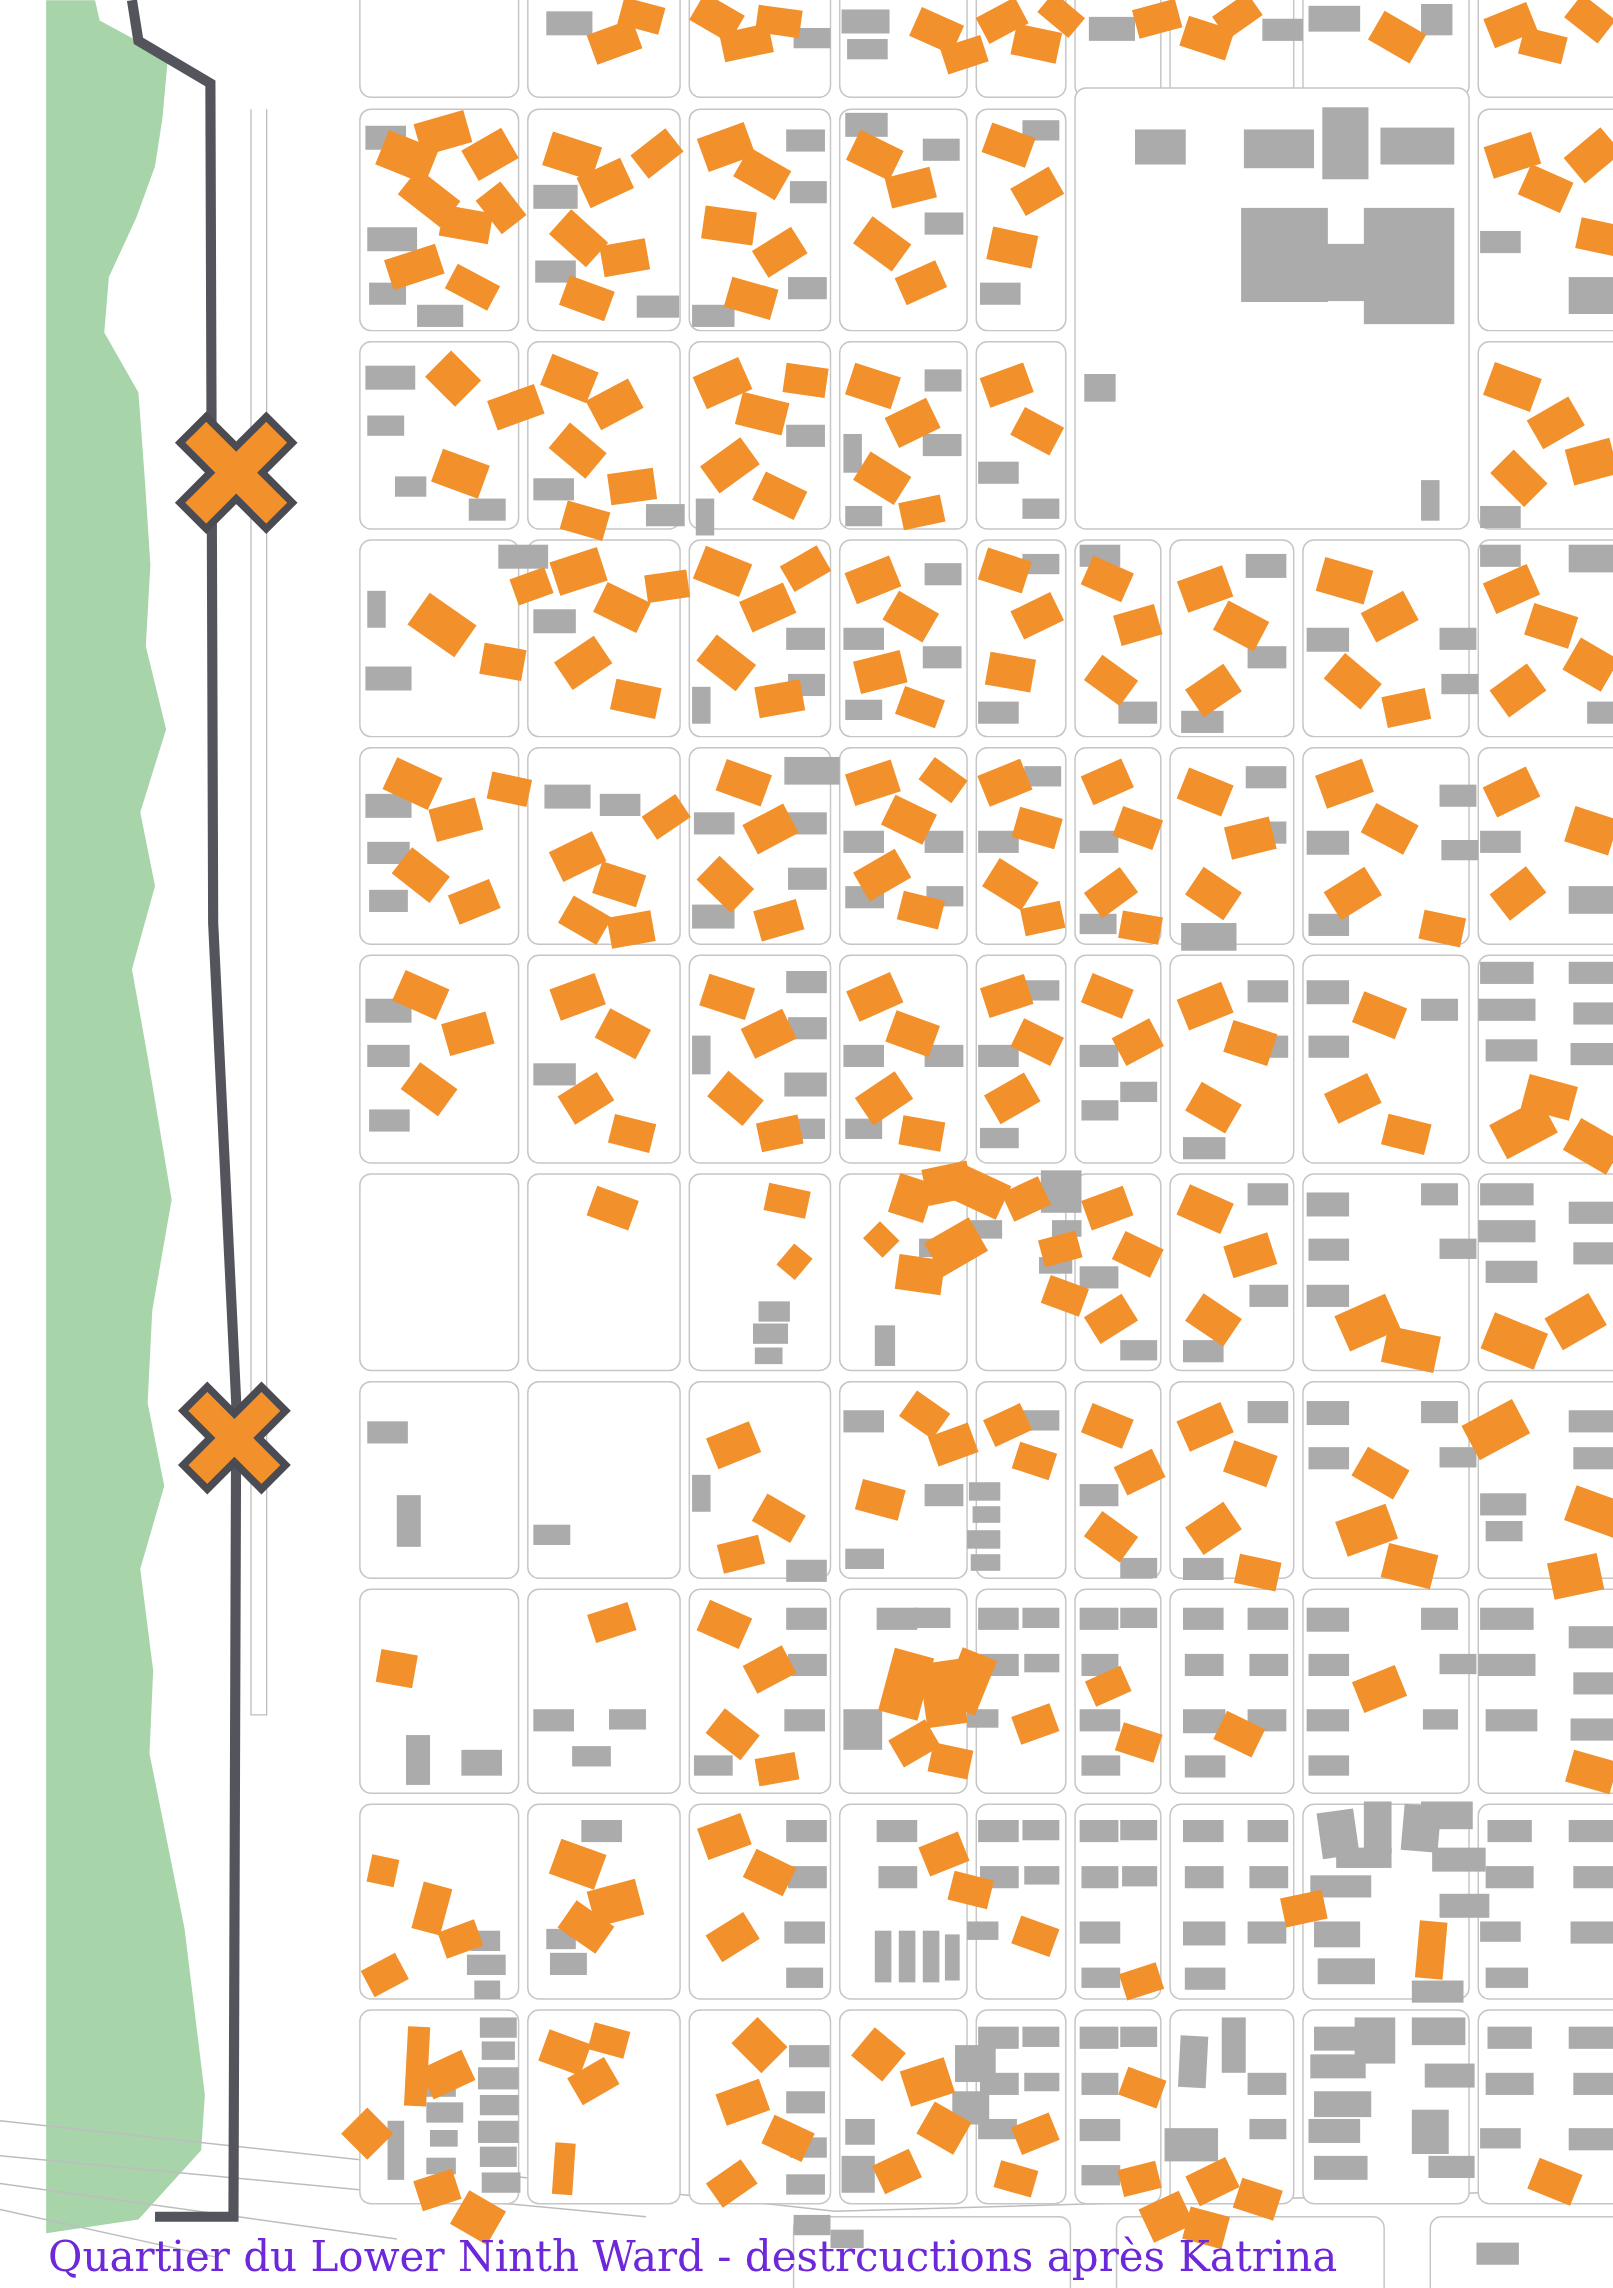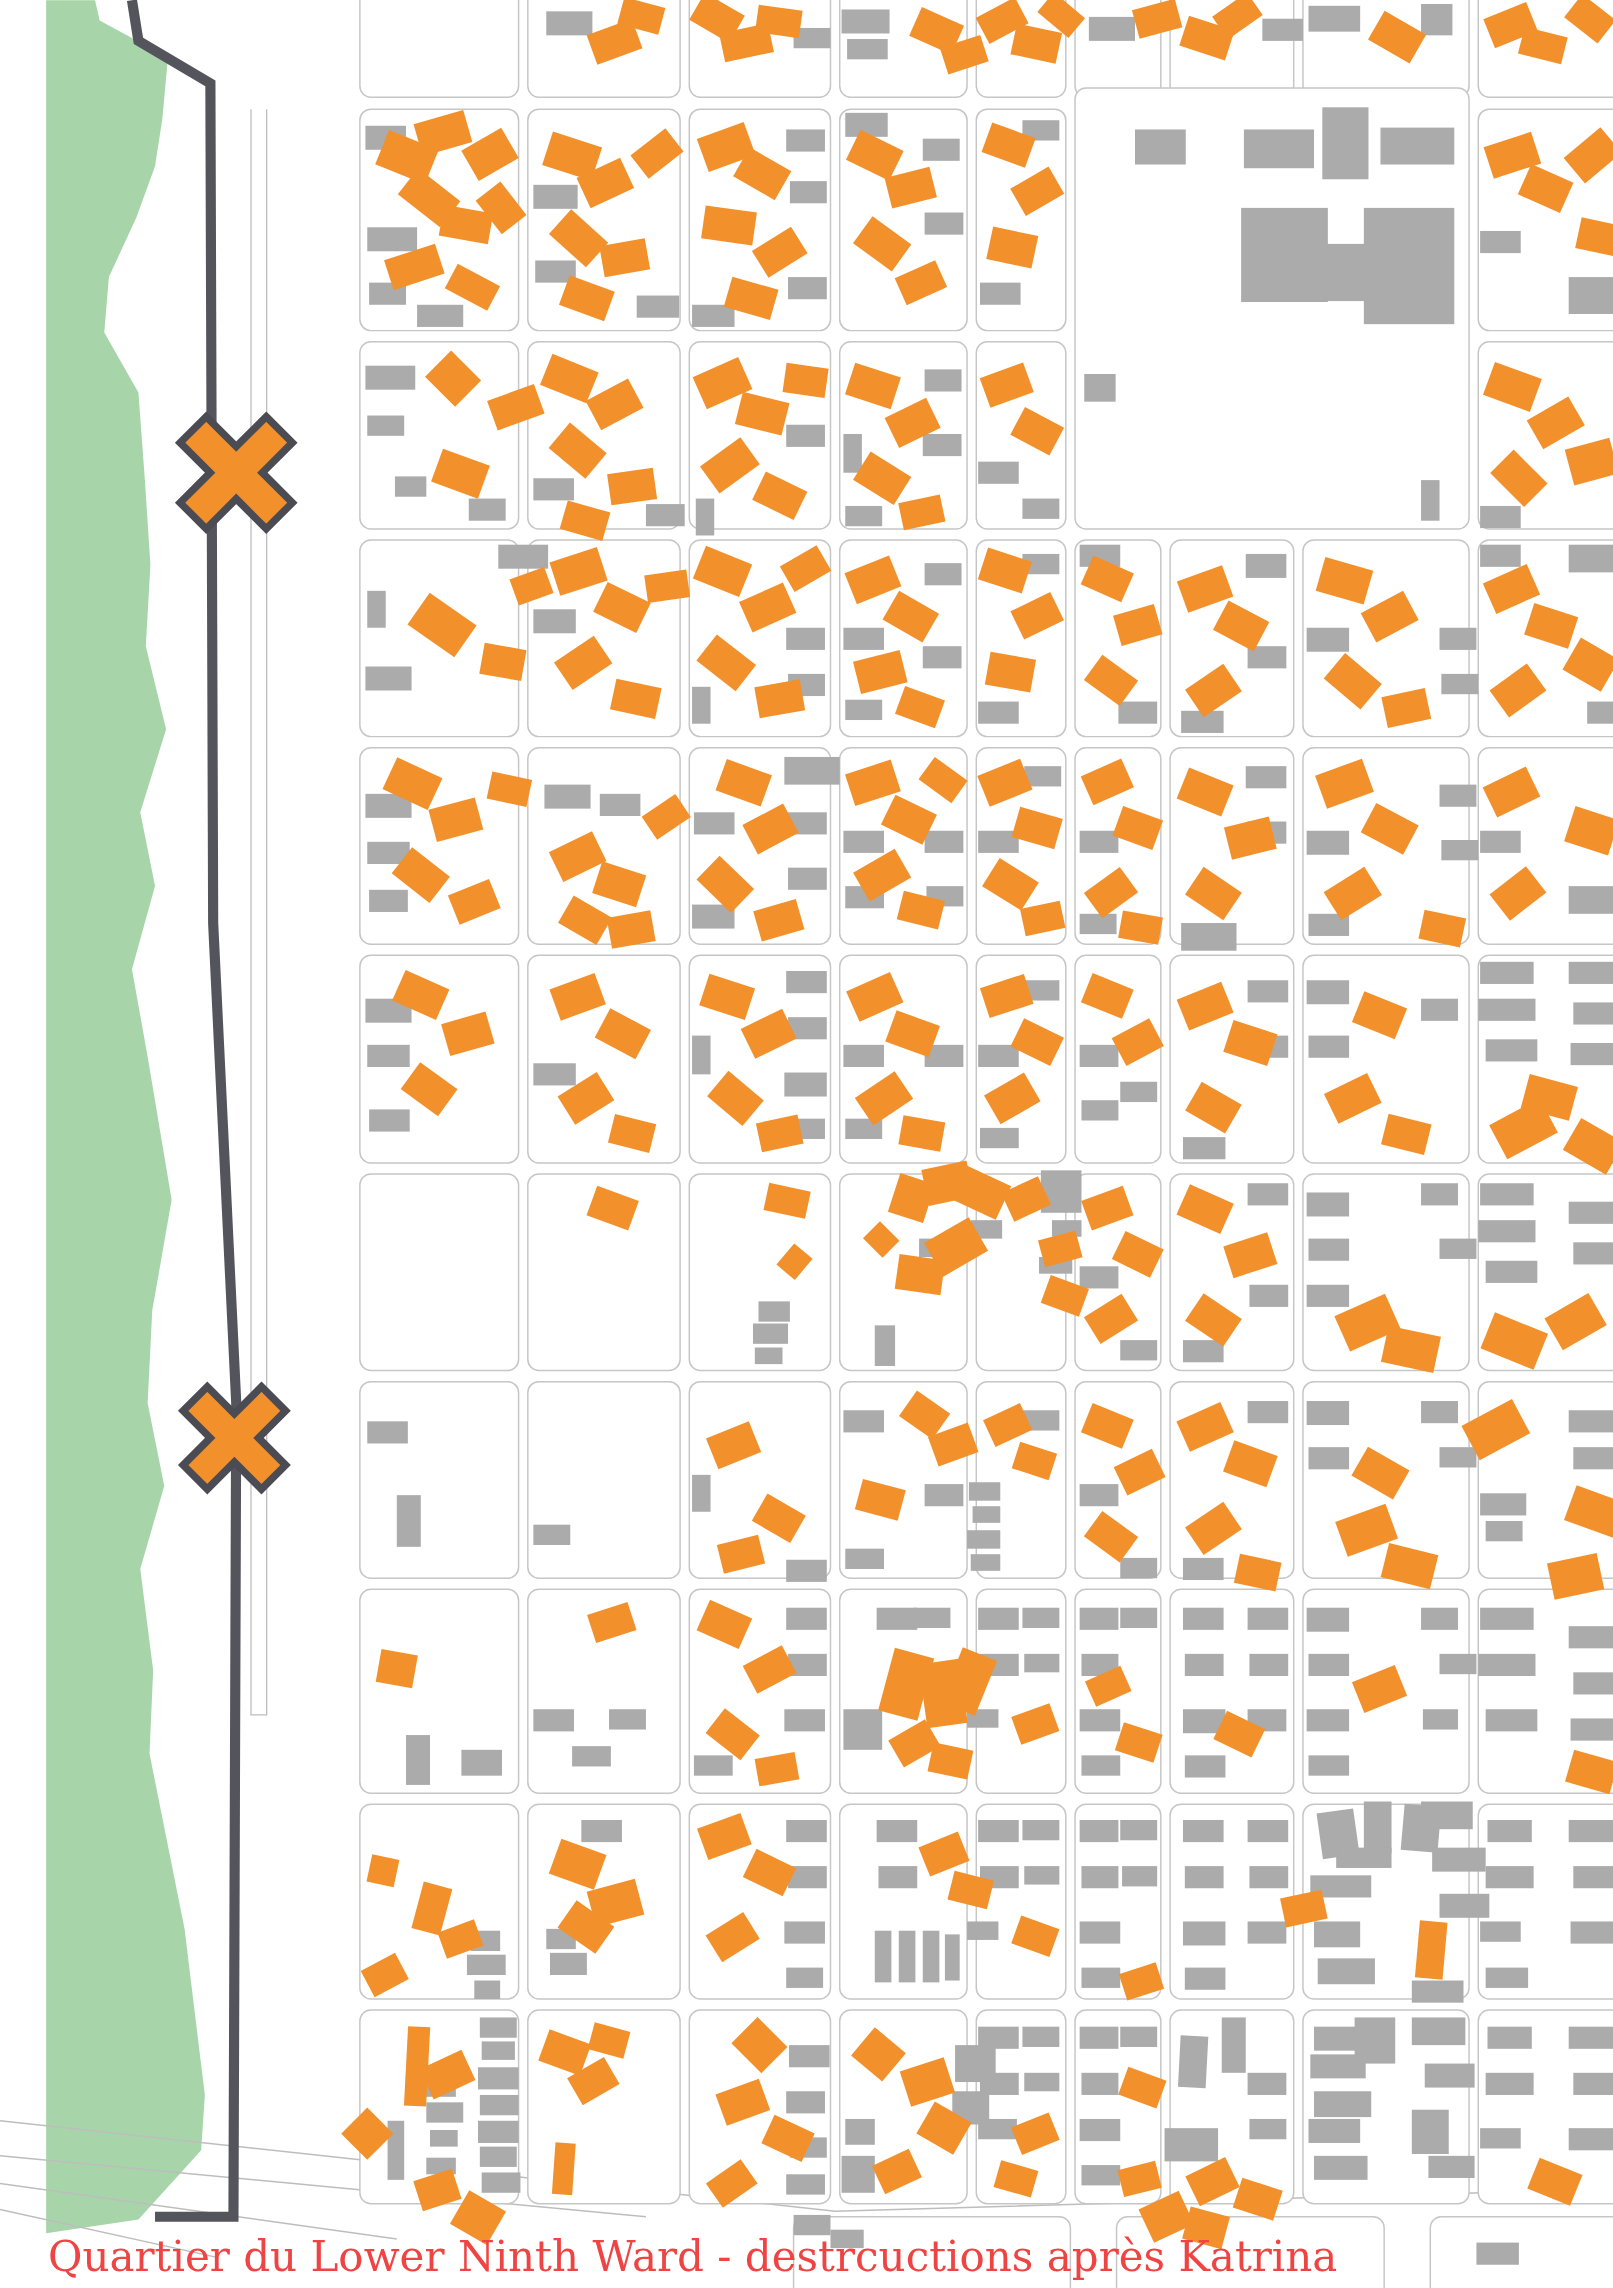--- a/index.html
+++ b/index.html
@@ -737,15 +737,15 @@
       </g>
     <g id="g-markers">
         <path d="M -20 -66 L 20 -66 L 20 -20 L 66 -20 L 66 20
              L 20 20 L 20 66 L -20 66 L -20 20 L -66 20
              L -66 -20 L -20 -20 Z" transform="translate(256 512) rotate(45)" fill="#F2912B" stroke="#4B4B54" stroke-width="8" stroke-linejoin="miter"></path>
         <path d="M -18.5 -60 L 18.5 -60 L 18.5 -18.5 L 60 -18.5 L 60 18.5
              L 18.5 18.5 L 18.5 60 L -18.5 60 L -18.5 18.5 L -60 18.5
              L -60 -18.5 L -18.5 -18.5 Z" transform="translate(254 1558) rotate(45)" fill="#F2912B" stroke="#4B4B54" stroke-width="8" stroke-linejoin="miter"></path>
       </g>
   </svg>
-  <div id="caption" style="color: #ef4444;">Quartier du Lower Ninth Ward - destrcuctions après Katrina</div>
+  <div id="caption" style="color: #6d28d9;">Quartier du Lower Ninth Ward - destrcuctions après Katrina</div>
 </div>
 
 
 </body></html>

